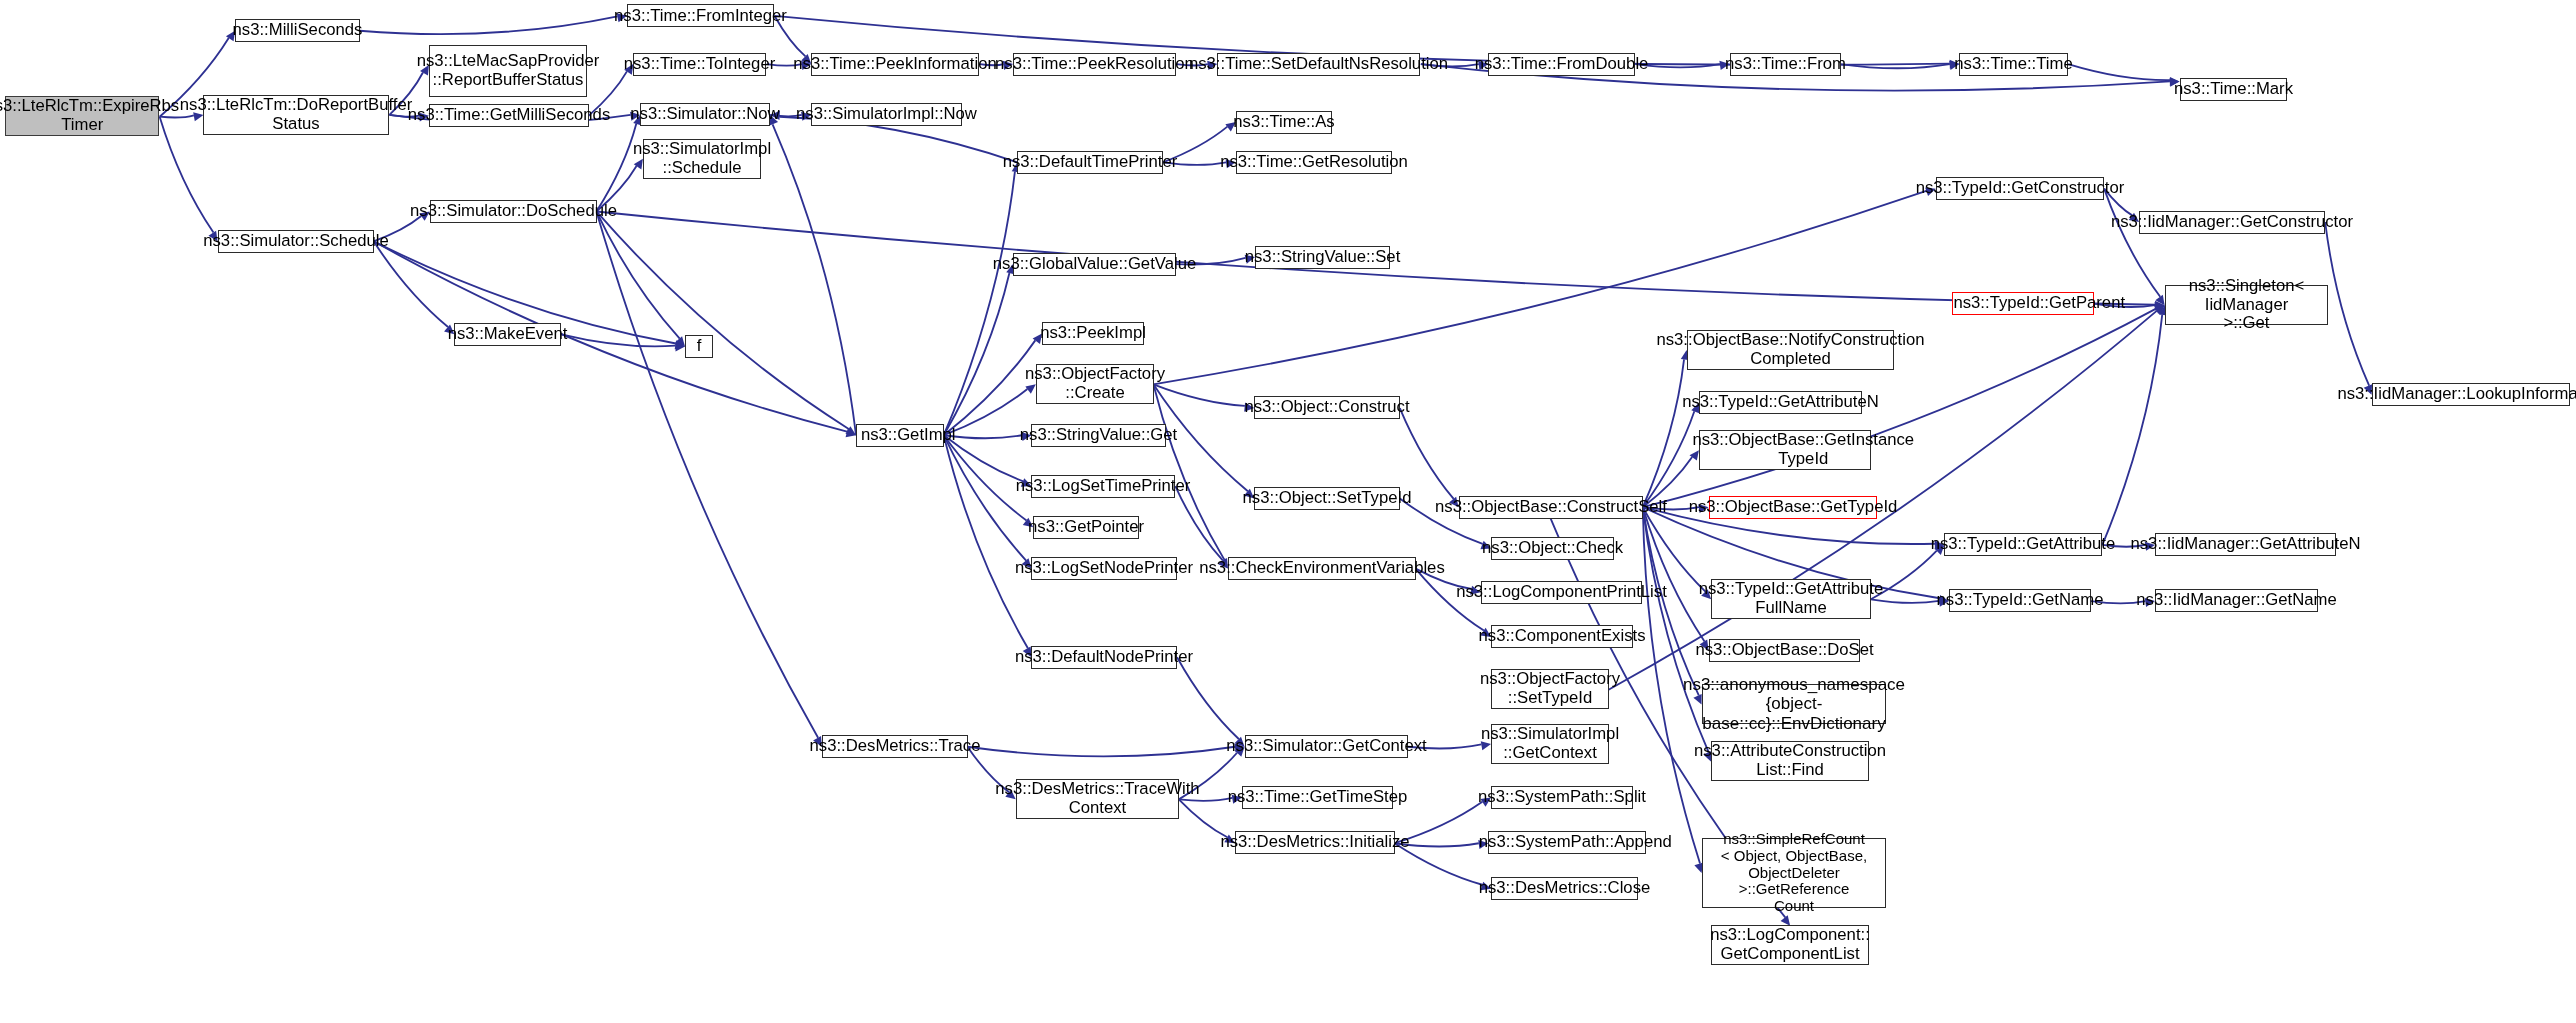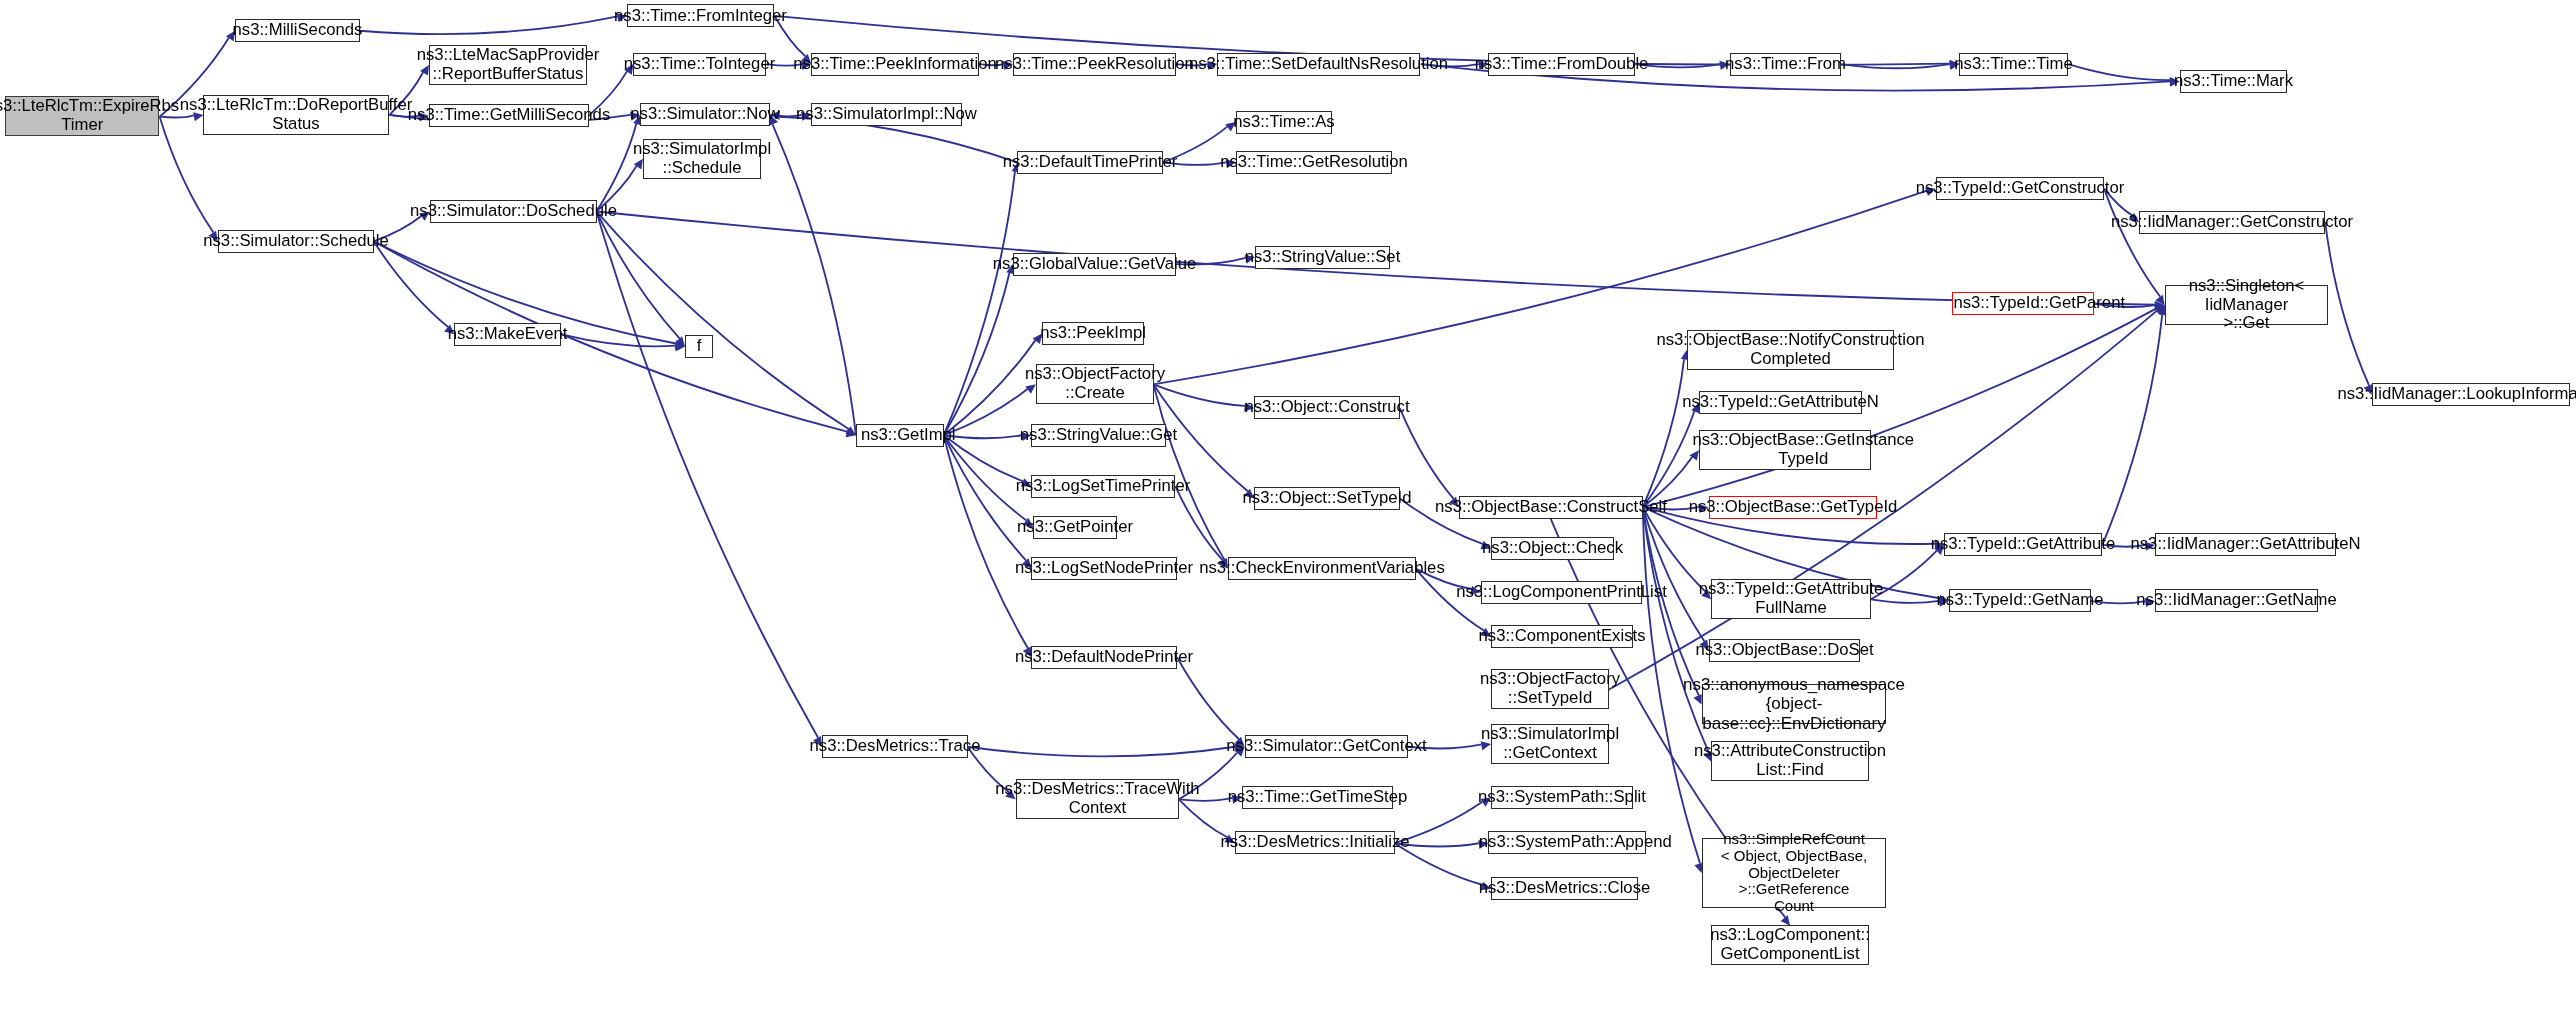--- a/index.html
+++ b/index.html
@@ -192,32 +192,32 @@
       <polygon points="1697,961 1686.8272095781615,967.6749033725849 1685.3852719950034,957.375349207172" class="arrow"></polygon>
       <path class="edge" d="M1590,961 Q1641.36,994.7 1690.0552050684416,1008.2988242141724"></path>
       <polygon points="1700,1013 1687.950344660469,1014.6869517475344 1691.0485483948914,1004.7591557373411" class="arrow"></polygon>
     </svg>
   <div id="node-layer">
       <div class="node root" style="left: 5.3px; top: 96px; width: 154px; height: 40px;">ns3::LteRlcTm::ExpireRbs
 Timer</div>
       <div class="node" style="left: 235px; top: 19.3px; width: 125px; height: 23px;">ns3::MilliSeconds</div>
       <div class="node" style="left: 203px; top: 95px; width: 186px; height: 40px;">ns3::LteRlcTm::DoReportBuffer
 Status</div>
-      <div class="node" style="left: 429px; top: 45px; width: 158px; height: 40px;">ns3::LteMacSapProvider
+      <div class="node" style="left: 429px; top: 45px; width: 158px; height: 52px;">ns3::LteMacSapProvider
 ::ReportBufferStatus</div>
       <div class="node" style="left: 429px; top: 104px; width: 160px; height: 23px;">ns3::Time::GetMilliSeconds</div>
       <div class="node" style="left: 627px; top: 4.4px; width: 147px; height: 23px;">ns3::Time::FromInteger</div>
       <div class="node" style="left: 633px; top: 53px; width: 133px; height: 23px;">ns3::Time::ToInteger</div>
       <div class="node" style="left: 811px; top: 53px; width: 168px; height: 23px;">ns3::Time::PeekInformation</div>
       <div class="node" style="left: 1013px; top: 53px; width: 163px; height: 23px;">ns3::Time::PeekResolution</div>
       <div class="node" style="left: 1217px; top: 53px; width: 203px; height: 23px;">ns3::Time::SetDefaultNsResolution</div>
       <div class="node" style="left: 1488px; top: 53px; width: 147px; height: 23px;">ns3::Time::FromDouble</div>
       <div class="node" style="left: 1730px; top: 53px; width: 111px; height: 23px;">ns3::Time::From</div>
       <div class="node" style="left: 1959px; top: 53px; width: 109px; height: 23px;">ns3::Time::Time</div>
-      <div class="node" style="left: 2180px; top: 70px; width: 107px; height: 23px;">ns3::Time::Mark</div>
+      <div class="node" style="left: 2180px; top: 78px; width: 107px; height: 23px;">ns3::Time::Mark</div>
       <div class="node" style="left: 640px; top: 103px; width: 130px; height: 23px;">ns3::Simulator::Now</div>
       <div class="node" style="left: 811px; top: 103px; width: 151px; height: 23px;">ns3::SimulatorImpl::Now</div>
       <div class="node" style="left: 643px; top: 139px; width: 118px; height: 40px;">ns3::SimulatorImpl
 ::Schedule</div>
       <div class="node" style="left: 1017px; top: 151px; width: 146px; height: 23px;">ns3::DefaultTimePrinter</div>
       <div class="node" style="left: 1236px; top: 111px; width: 96px; height: 23px; text-align: center;">ns3::Time::As</div>
       <div class="node" style="left: 1236px; top: 151px; width: 156px; height: 23px;">ns3::Time::GetResolution</div>
       <div class="node" style="left: 430px; top: 200px; width: 167px; height: 23px;">ns3::Simulator::DoSchedule</div>
       <div class="node" style="left: 218px; top: 230px; width: 156px; height: 23px;">ns3::Simulator::Schedule</div>
       <div class="node" style="left: 454px; top: 323px; width: 107px; height: 23px;">ns3::MakeEvent</div>
@@ -225,21 +225,21 @@
       <div class="node" style="left: 1013px; top: 253px; width: 163px; height: 23px;">ns3::GlobalValue::GetValue</div>
       <div class="node" style="left: 1255px; top: 246px; width: 135px; height: 23px;">ns3::StringValue::Set</div>
       <div class="node" style="left: 1042px; top: 322px; width: 102px; height: 23px;">ns3::PeekImpl</div>
       <div class="node" style="left: 1036px; top: 364px; width: 118px; height: 40px;">ns3::ObjectFactory
 ::Create</div>
       <div class="node" style="left: 856px; top: 424px; width: 88px; height: 23px; padding-left: 20px;">ns3::GetImpl</div>
       <div class="node" style="left: 1031px; top: 424px; width: 135px; height: 23px;">ns3::StringValue::Get</div>
       <div class="node" style="left: 1254px; top: 396px; width: 146px; height: 23px;">ns3::Object::Construct</div>
       <div class="node" style="left: 1254px; top: 487px; width: 146px; height: 23px;">ns3::Object::SetTypeId</div>
       <div class="node" style="left: 1031px; top: 475px; width: 144px; height: 23px;">ns3::LogSetTimePrinter</div>
-      <div class="node" style="left: 1033px; top: 516px; width: 84px; height: 23px;">ns3::GetPointer</div>
+      <div class="node" style="left: 1033px; top: 516px; width: 106px; height: 23px;">ns3::GetPointer</div>
       <div class="node" style="left: 1031px; top: 557px; width: 146px; height: 23px;">ns3::LogSetNodePrinter</div>
       <div class="node" style="left: 1228px; top: 557px; width: 188px; height: 23px;">ns3::CheckEnvironmentVariables</div>
       <div class="node" style="left: 1031px; top: 646px; width: 146px; height: 23px;">ns3::DefaultNodePrinter</div>
       <div class="node" style="left: 1459px; top: 496px; width: 184px; height: 23px;">ns3::ObjectBase::ConstructSelf</div>
       <div class="node" style="left: 1491px; top: 537px; width: 123px; height: 23px;">ns3::Object::Check</div>
       <div class="node" style="left: 1481px; top: 581px; width: 161px; height: 23px;">ns3::LogComponentPrintList</div>
       <div class="node" style="left: 1491px; top: 625px; width: 142px; height: 23px;">ns3::ComponentExists</div>
       <div class="node" style="left: 1491px; top: 669px; width: 118px; height: 40px;">ns3::ObjectFactory
 ::SetTypeId</div>
       <div class="node" style="left: 1687px; top: 330px; width: 207px; height: 40px;">ns3::ObjectBase::NotifyConstruction

